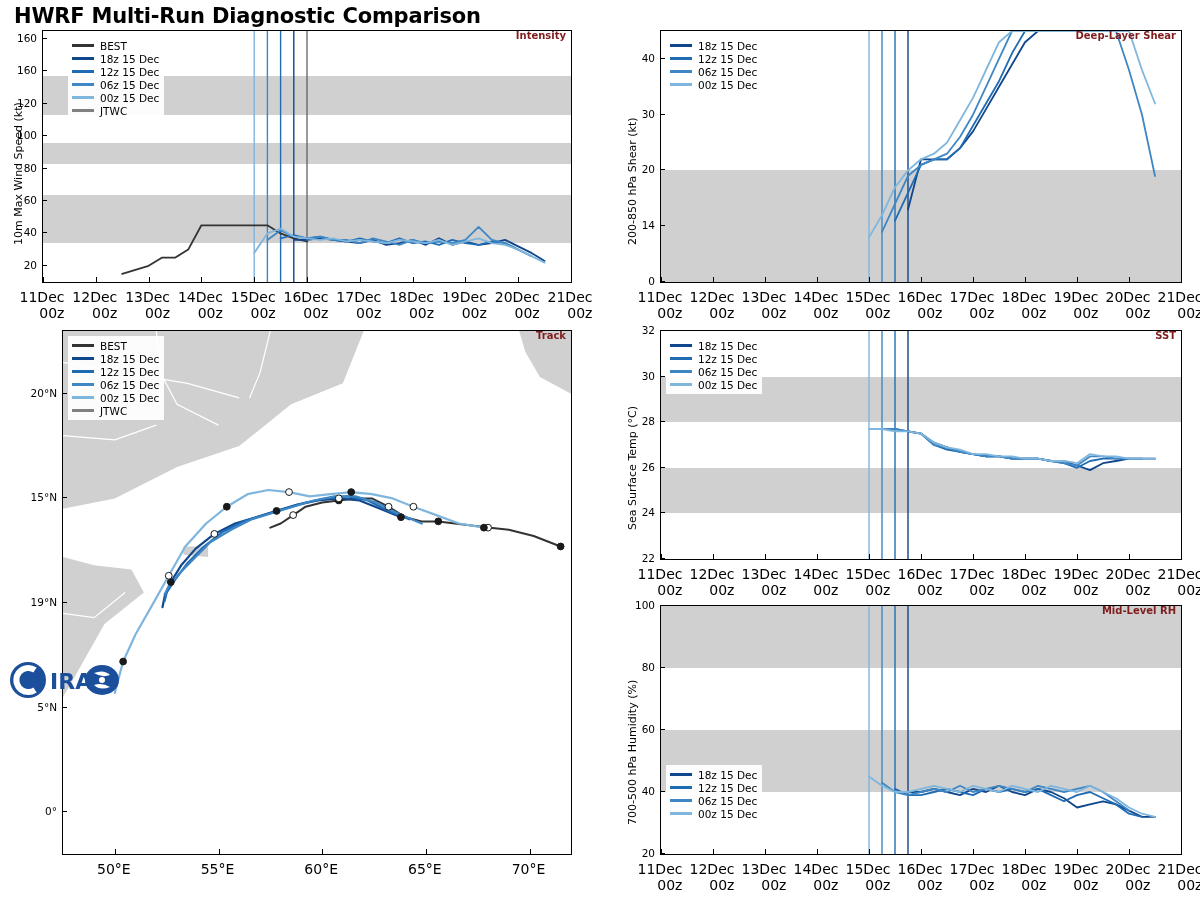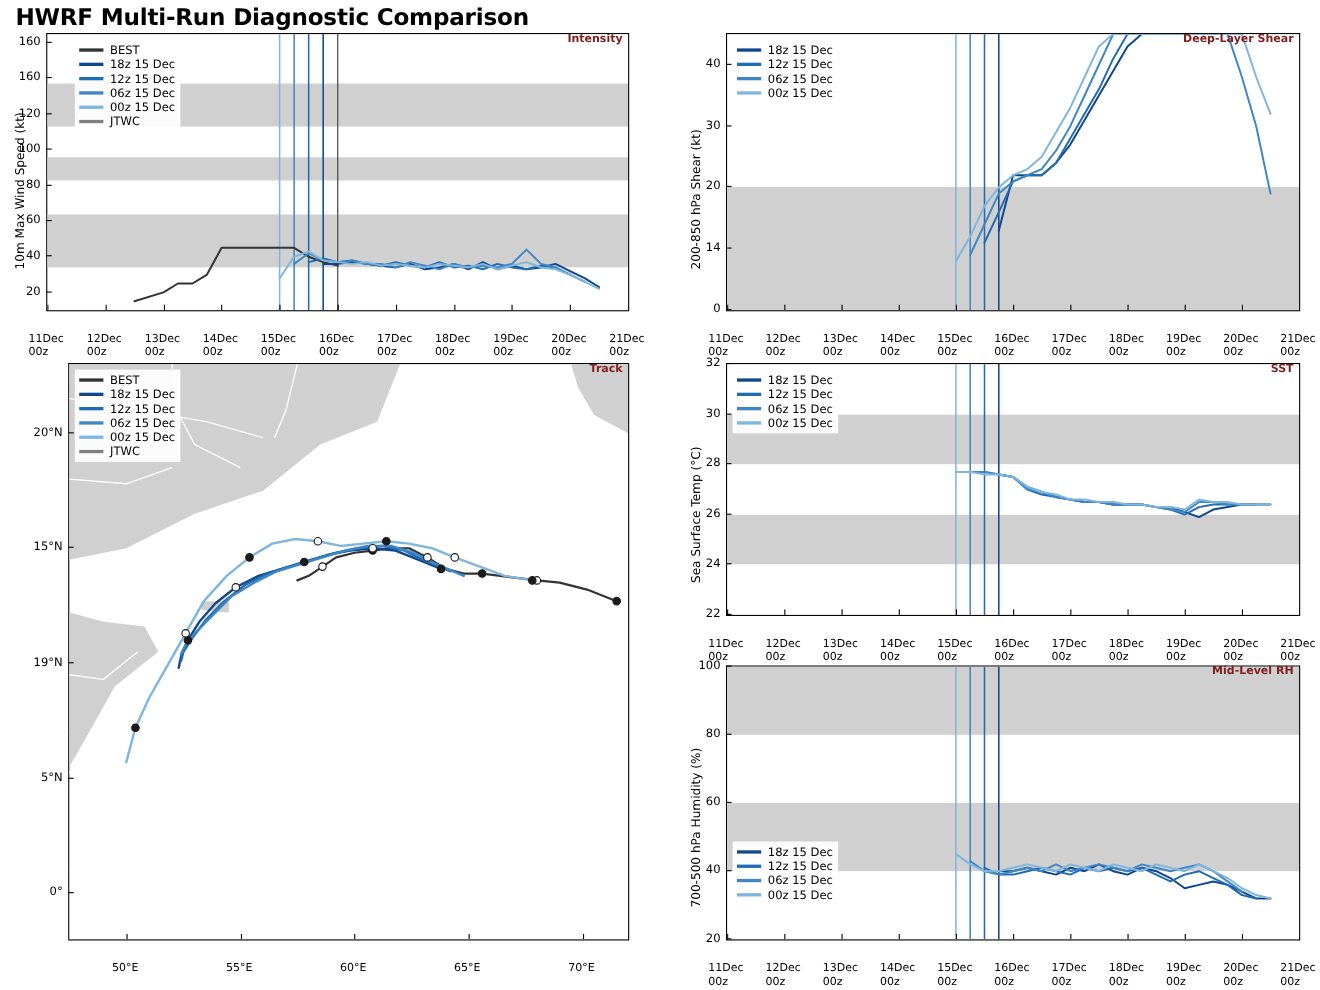--- a/index.html
+++ b/index.html
@@ -47,22 +47,22 @@
   .ytick {
     position: absolute; right: 100%;
     padding-right: 5px;
     font-size: 10.5px; color: #000;
     transform: translateY(-50%); white-space: nowrap;
   }
   .ytick-mark { position: absolute; left: 0; width: 5px; height: 1px; background: #000; }
   .xtick-mark { position: absolute; bottom: 0; width: 1px; height: 5px; background: #000; }
   .xtick {
     position: absolute; top: 100%;
-    margin-top: 22px;
-    font-size: 10px; color: #000; text-align: left;
+    margin-top: 8px;
+    font-size: 14px; color: #000; text-align: right;
     transform: translateX(-50%); white-space: nowrap; line-height: 1.15;
   }
 
   
   .legend {
     position: absolute; z-index: 7;
     background: rgba(255,255,255,0.92);
     padding: 3px 5px 3px 4px;
     font-size: 10.5px; color: #000;
   }
@@ -461,14 +461,25 @@
       <div class="xtick" style="left: 156px; top: 248px;">14Dec<br>00z</div>
       <div class="xtick" style="left: 208px; top: 248px;">15Dec<br>00z</div>
       <div class="xtick" style="left: 260px; top: 248px;">16Dec<br>00z</div>
       <div class="xtick" style="left: 312px; top: 248px;">17Dec<br>00z</div>
       <div class="xtick" style="left: 364px; top: 248px;">18Dec<br>00z</div>
       <div class="xtick" style="left: 416px; top: 248px;">19Dec<br>00z</div>
       <div class="xtick" style="left: 468px; top: 248px;">20Dec<br>00z</div>
       <div class="xtick" style="left: 520px; top: 248px;">21Dec<br>00z</div>
     </div>
 
+  <div class="logo">
+    <svg width="120" height="44" viewBox="0 0 120 44">
+      <circle cx="20" cy="22" r="18" fill="#1b4f9c"></circle>
+      <path d="M27 12 A12 12 0 1 0 27 32" stroke="#ffffff" stroke-width="6" fill="none"></path>
+      <text x="42" y="31" font-family="DejaVu Sans, sans-serif" font-size="22" font-weight="bold" fill="#1b4f9c">IRA</text>
+      <ellipse cx="94" cy="22" rx="17" ry="15" fill="#1b4f9c"></ellipse>
+      <path d="M86 15 q10 -4 16 2 q-8 3 -16 -2 z" fill="#ffffff"></path>
+      <path d="M102 29 q-10 4 -16 -2 q8 -3 16 2 z" fill="#ffffff"></path>
+      <circle cx="94" cy="22" r="3" fill="#ffffff"></circle>
+    </svg>
+  </div>
 
 </div>
 
 </body></html>

